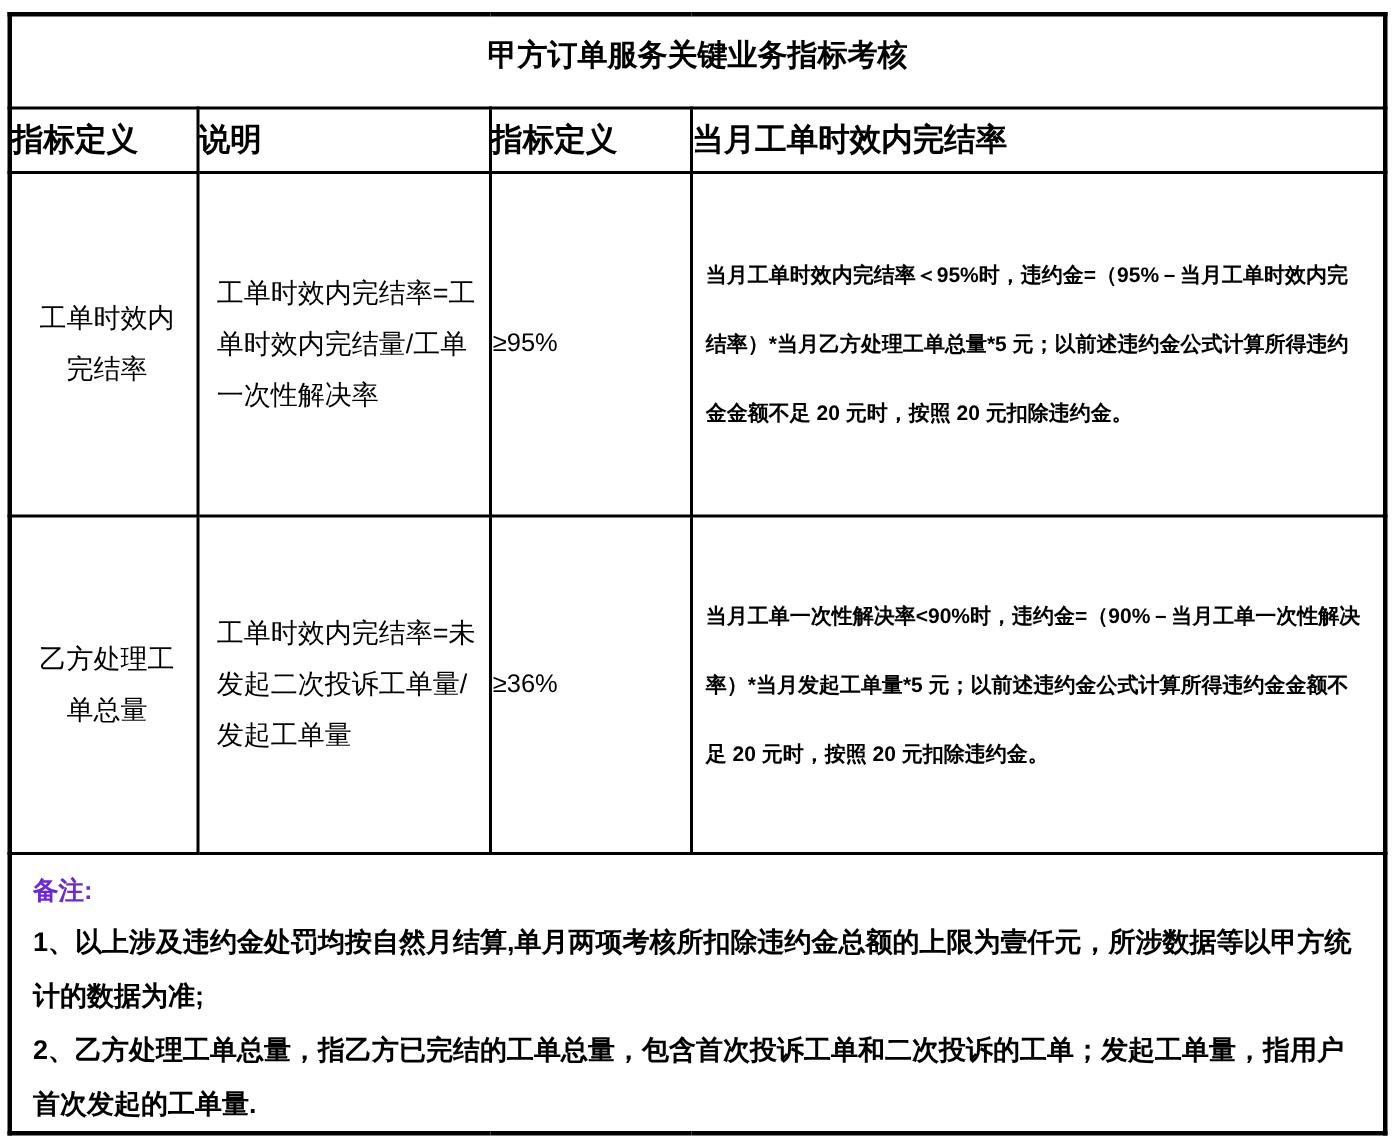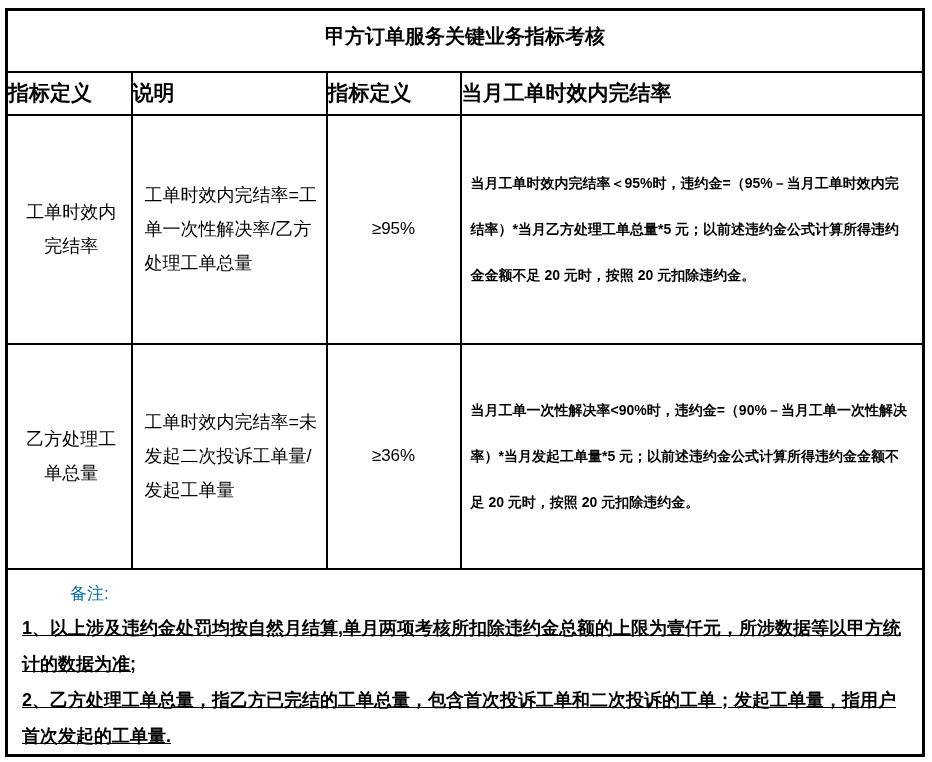--- a/index.html
+++ b/index.html
@@ -62,48 +62,45 @@
   td.desc-cell {
     vertical-align: middle;
     text-align: left;
     font-size: 18px;
     line-height: 34px;
     padding: 0 6px 0 12px;
     font-weight: normal;
   }
   td.std-cell {
     vertical-align: middle;
-    text-align: center;
     font-size: 17px;
     font-weight: normal;
   }
   td.pen-cell {
     vertical-align: middle;
     text-align: left;
     font-weight: bold;
     font-size: 14px;
     line-height: 46px;
     padding: 0 10px 0 9px;
   }
   td.notes-cell {
     vertical-align: top;
     padding: 8px 10px 0 14px;
   }
   .notes-label {
     font-size: 17px;
     line-height: 32px;
-    font-weight: normal;
-    color: #0369a1;
-    margin-left: 48px;
+    font-weight: bold;
+    color: #6d28d9;
   }
   .note-item {
     font-size: 18px;
     line-height: 36px;
     font-weight: bold;
-    text-decoration: underline;
     color: #000000;
   }
 </style>
 </head>
 <body>
 
 <div class="page">
   <table class="kpi-table">
     <colgroup>
       <col style="width:125px">
@@ -116,21 +113,21 @@
       <td class="title-cell" colspan="4">甲方订单服务关键业务指标考核</td>
     </tr>
     <tr class="header-row">
       <th class="header-cell">指标定义</th>
       <th class="header-cell">说明</th>
       <th class="header-cell">指标定义</th>
       <th class="header-cell">当月工单时效内完结率</th>
     </tr>
     <tr class="data-row-1">
       <td class="def-cell">工单时效内完结率</td>
-      <td class="desc-cell">工单时效内完结率=工单一次性解决率/乙方处理工单总量</td>
+      <td class="desc-cell">工单时效内完结率=工单时效内完结量/工单一次性解决率</td>
       <td class="std-cell">≥95%</td>
       <td class="pen-cell">当月工单时效内完结率＜95%时，违约金=（95%－当月工单时效内完结率）*当月乙方处理工单总量*5 元；以前述违约金公式计算所得违约金金额不足 20 元时，按照 20 元扣除违约金。</td>
     </tr>
     <tr class="data-row-2">
       <td class="def-cell">乙方处理工单总量</td>
       <td class="desc-cell">工单时效内完结率=未发起二次投诉工单量/发起工单量</td>
       <td class="std-cell">≥36%</td>
       <td class="pen-cell">当月工单一次性解决率&lt;90%时，违约金=（90%－当月工单一次性解决率）*当月发起工单量*5 元；以前述违约金公式计算所得违约金金额不足 20 元时，按照 20 元扣除违约金。</td>
     </tr>
     <tr class="notes-row">

